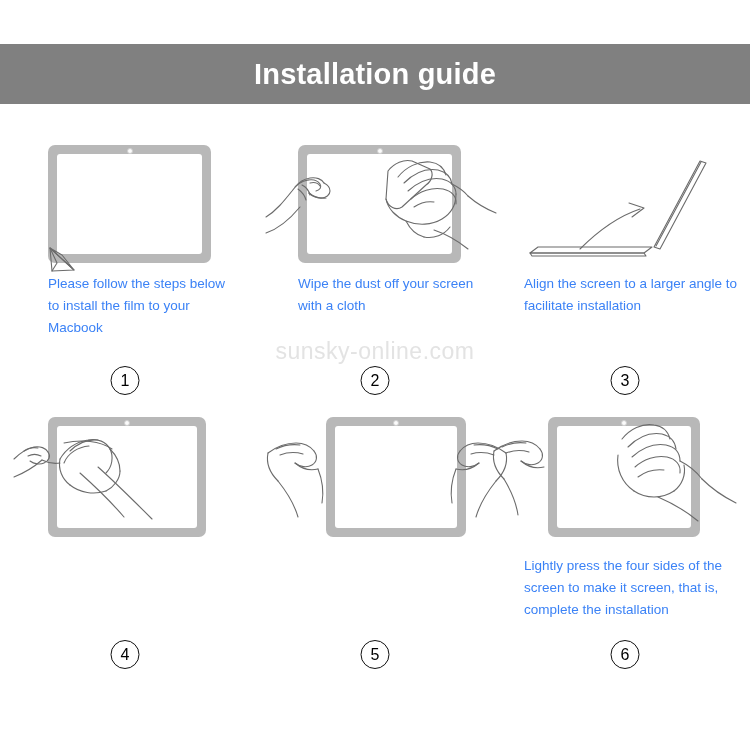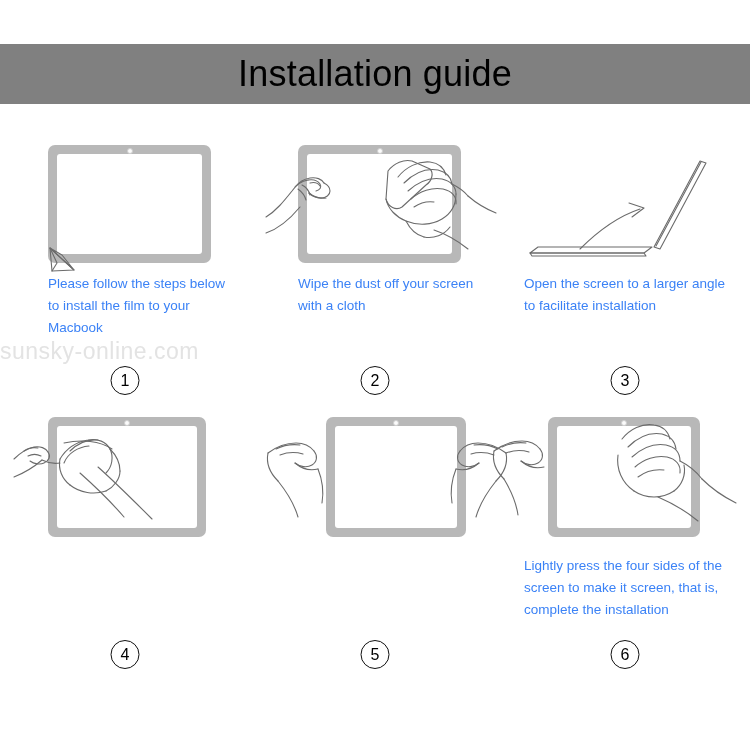--- a/index.html
+++ b/index.html
@@ -22,23 +22,23 @@
     left: 0;
     top: 44px;
     width: 750px;
     height: 60px;
     background: #808080;
     display: flex;
     align-items: center;
     justify-content: center;
   }
   .banner-title {
-    color: #000000;
-    font-size: 36px;
-    font-weight: 400;
+    color: #ffffff;
+    font-size: 29px;
+    font-weight: 700;
     letter-spacing: 0.2px;
     line-height: 1;
   }
 
   
   .steps-grid {
     position: absolute;
     left: 0;
     top: 125px;
     width: 750px;
@@ -154,20 +154,21 @@
   }
   .step.row1 .num-circle { bottom: 12px; }
   .step.row2 .num-circle { bottom: 38px; }
 
   
   .watermark {
     position: absolute;
     left: 0;
     top: 338px;
     width: 750px;
+    text-align: center;
     font-size: 23px;
     color: #e3e3e3;
     letter-spacing: 0.5px;
     pointer-events: none;
     user-select: none;
   }
 </style>
 </head>
 <body>
 
@@ -239,21 +240,21 @@
         <path d="M42 128 L156 128 L164 122 L50 122 Z" fill="#6e6e6e" stroke="#6e6e6e" stroke-width="0.6"></path>
         <path d="M42 128 L156 128 L158 131 L44 131 Z" fill="#a9a9a9" stroke="#a9a9a9" stroke-width="0.6"></path>
 
         <path d="M166 122 L212 36 L218 38 L172 124 Z" fill="#ffffff" stroke="#c8c8c8" stroke-width="1"></path>
         <path d="M168 121 L213 37" stroke="#ededed" stroke-width="1.6"></path>
 
         <path d="M92 124 C108 108 128 92 152 84" stroke="#e0e0e0" stroke-width="2" fill="none"></path>
         <path d="M141 78 L156 83 L144 92" stroke="#dcdcdc" stroke-width="2" fill="none"></path>
       </svg>
     </div>
-    <div class="caption">Open the screen to a larger angle to facilitate installation</div>
+    <div class="caption">Align the screen to a larger angle to facilitate installation</div>
     <div class="num-circle">3</div>
   </div>
 
   <div class="step row2 col1 step4">
     <div class="figure">
       <div class="device dev-r2">
         <div class="cam"></div>
         <div class="glass"></div>
       </div>
       <svg class="art" viewBox="0 0 250 150">

